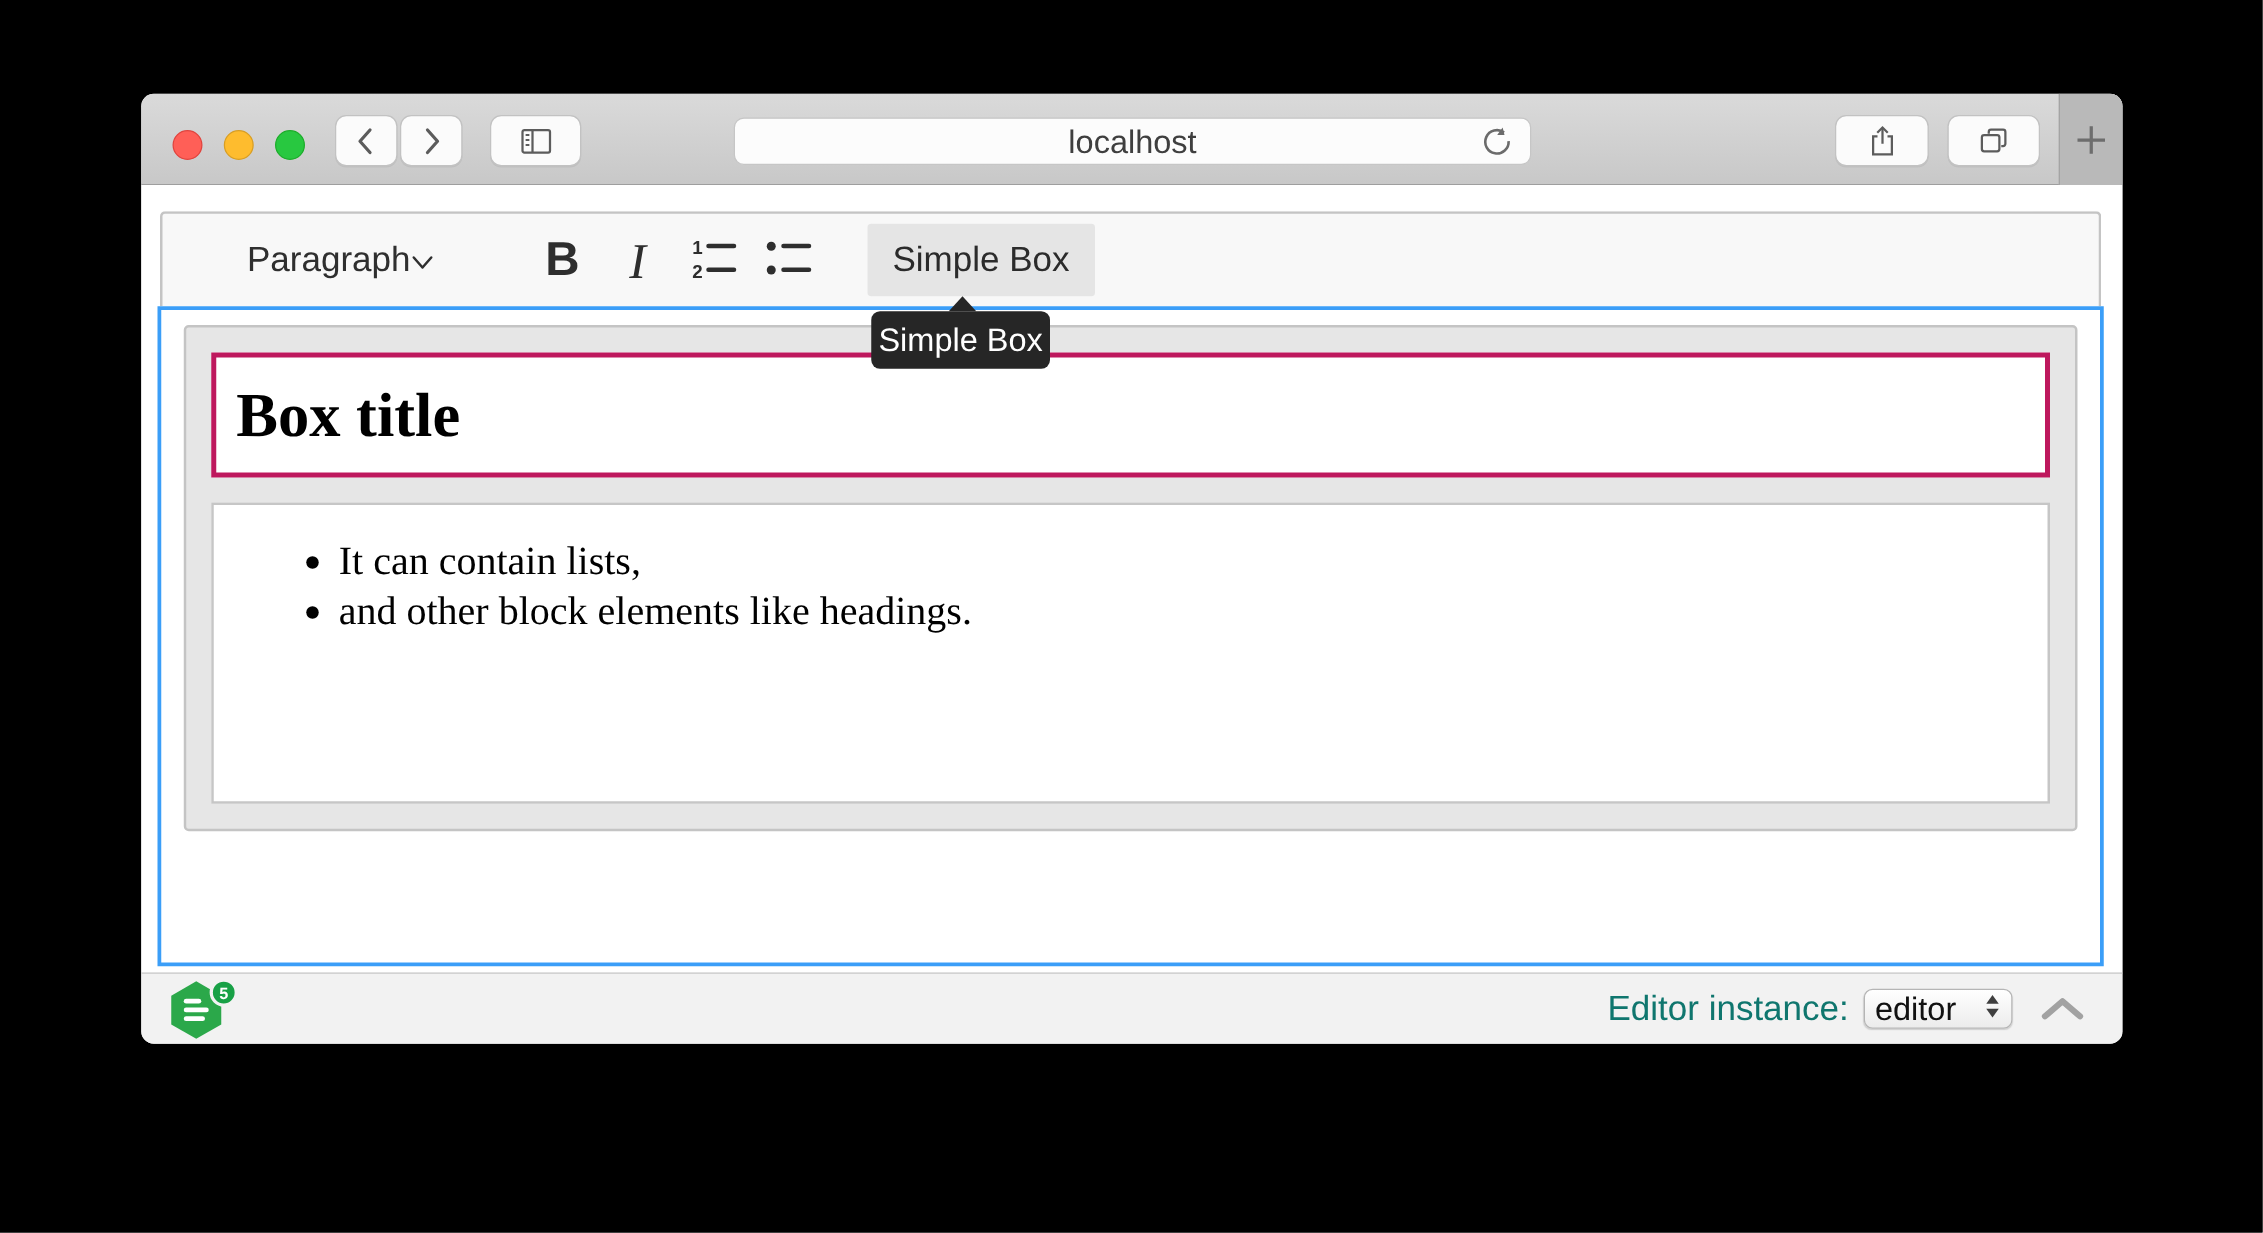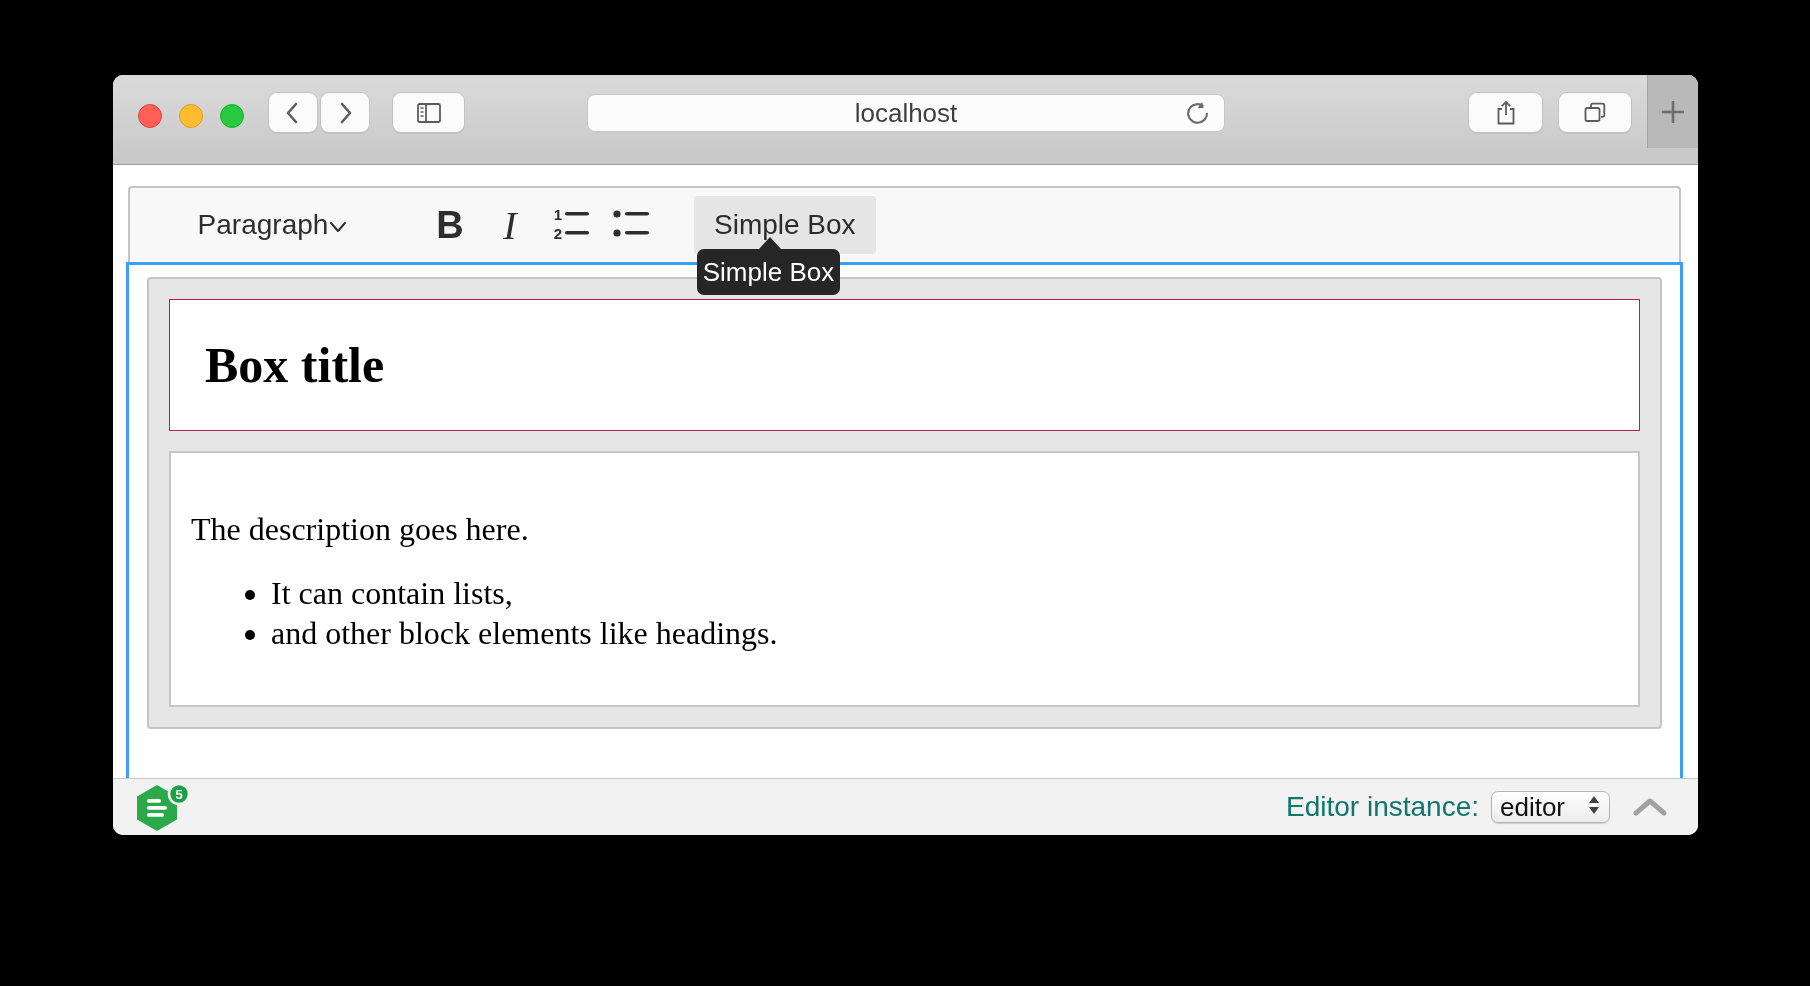--- a/index.html
+++ b/index.html
@@ -3,21 +3,21 @@
 <meta charset="utf-8">
 <style>
   * { margin:0; padding:0; box-sizing:border-box; }
   html,body { width:1810px; height:986px; background:#000; font-family:"Liberation Sans",sans-serif; }
   body { position:relative; overflow:hidden; }
 
   .window { position:absolute; left:113px; top:75px; width:1585px; height:760px;
             border-radius:10px; overflow:hidden; background:#fff; }
 
   
-  .chrome { position:relative; height:90px; background:linear-gradient(180deg,#dadada 0%,#c8c8c8 100%);
+  .chrome { position:relative; height:73px; background:linear-gradient(180deg,#dadada 0%,#c8c8c8 100%);
             border-bottom:1px solid #9e9e9e; }
   .traffic { position:absolute; top:29px; width:24px; height:24px; border-radius:50%; }
   .t-red    { left:25px;  background:#ff5f57; border:1px solid #e0443e; }
   .t-yellow { left:66px;  background:#febc2e; border:1px solid #d89e24; }
   .t-green  { left:107px; background:#28c840; border:1px solid #1dad2b; }
 
   .chrome-btn { position:absolute; top:17px; height:41px; background:#fbfbfb;
                 border:1px solid #c2c2c2; border-radius:9px; box-shadow:0 1px 0 rgba(0,0,0,.06);
                 display:flex; align-items:center; justify-content:center; }
   .btn-back    { left:155px; width:50px; }
@@ -53,21 +53,21 @@
   .sbx-btn { margin-left:36px; height:58px; padding:0 20px; background:#e5e5e5; border-radius:3px;
              display:flex; align-items:center; font-size:28px; color:#2b2b2b; }
 
   
   .ed-content { position:absolute; left:13px; top:97px; width:1557px; height:528px; background:#fff;
                 border:3px solid #3b9ef8; padding:0 18px; overflow:hidden;
                 font-family:"Liberation Serif",serif; font-size:32px; color:#000; }
   .intro-p { margin:42px 0 0 2px; line-height:40px; }
 
   .simple-box { margin-top:12px; background:#e6e6e6; border:2px solid #c4c4c4; border-radius:4px; padding:20px; }
-  .sb-title { background:#fff; border:1px solid #be185d; padding:35px; }
+  .sb-title { background:#fff; border:4px solid #be185d; padding:16px; }
   .sb-title h1 { font-size:50px; line-height:60px; font-weight:bold; font-family:"Liberation Serif",serif; }
   .sb-desc { background:#fff; border:2px solid #c6c6c6; margin-top:20px; padding:0 20px 36px; min-height:241px; }
   .sb-desc p { margin:56px 0 0; line-height:40px; }
   .sb-desc ul { margin:24px 0 16px; padding-left:80px; }
   .sb-desc li { line-height:40px; }
 
   
   .tooltip { position:absolute; left:584px; top:162px; z-index:30; width:143px; }
   .tooltip .caret { width:0; height:0; margin-left:62px; border-left:11px solid transparent;
                     border-right:11px solid transparent; border-bottom:12px solid #262626; }
@@ -204,21 +204,20 @@
       </div>
     </div>
 
     <div class="ed-content">
 
       <div class="simple-box">
         <div class="sb-title">
           <h1>Box title</h1>
         </div>
         <div class="sb-desc">
-          <p>The description goes here.</p>
           <ul>
             <li>It can contain lists,</li>
             <li>and other block elements like headings.</li>
           </ul>
         </div>
       </div>
     </div>
   </div>
 
   <div class="tooltip">

